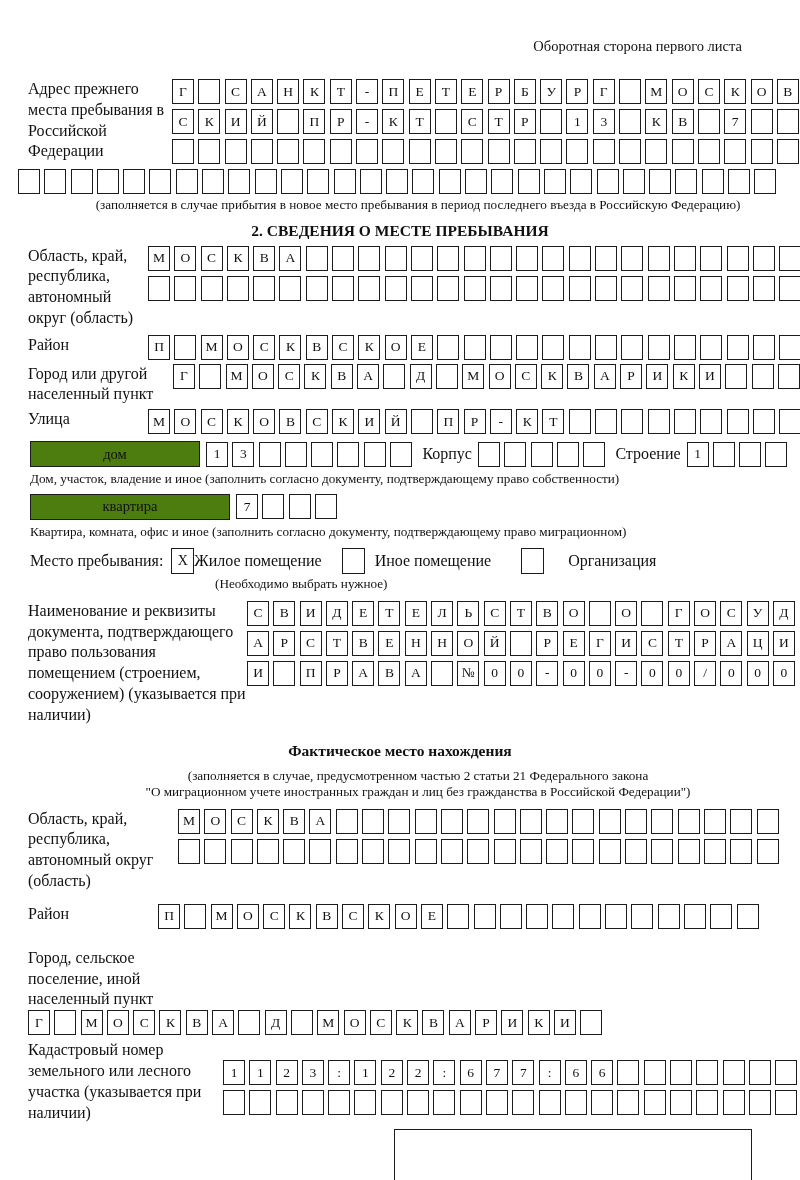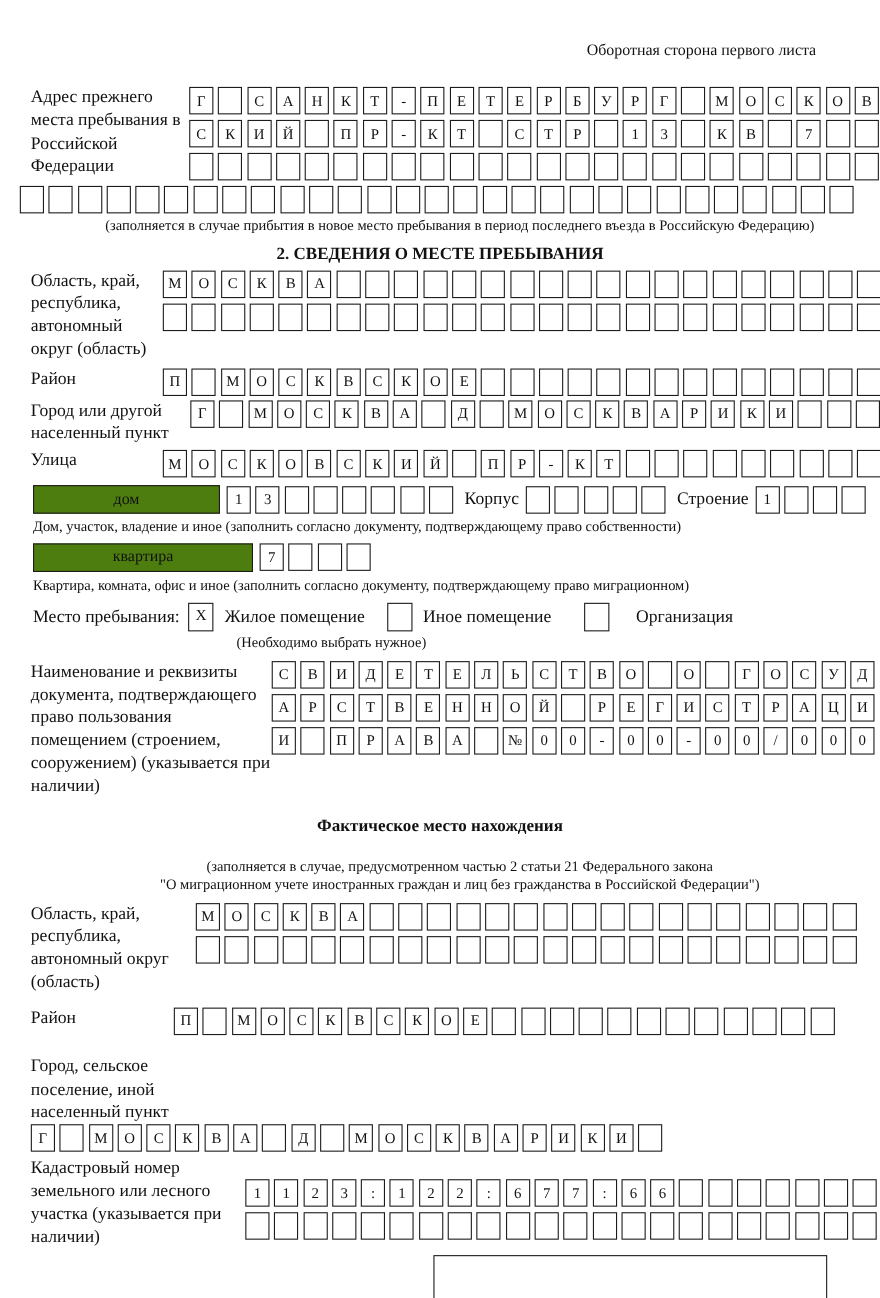--- a/index.html
+++ b/index.html
@@ -336,21 +336,21 @@
         <span class="cell"></span>
         <span class="cell"></span>
         <span class="cell"></span>
       </div>
   </div>
   <div class="caption" style="margin-top:4px;padding-left:30px;">Квартира, комната, офис и иное (заполнить согласно документу, подтверждающему право миграционном)</div>
 
   <div class="frow inline" style="margin-top:8px;padding-left:30px;">
     <div class="flabel">Место пребывания:</div>
     <div class="checkbox" style="margin-left:8px;">X</div>
-    <div class="flabel" style="margin-left:10px;">Жилое помещение</div>
+    <div class="flabel" style="">Жилое помещение</div>
     <div class="checkbox" style="margin-left:20px;"></div>
     <div class="flabel" style="margin-left:10px;">Иное помещение</div>
     <div class="checkbox" style="margin-left:30px;"></div>
     <div class="flabel" style="margin-left:24px;">Организация</div>
   </div>
   <div class="caption" style="margin-left:215px;margin-top:2px;">(Необходимо выбрать нужное)</div>
 
   <div class="frow" style="margin-top:8px;">
     <div class="flabel" style="width:219px;">Наименование и реквизиты документа, подтверждающего право пользования помещением (строением, сооружением) (указывается при наличии)</div>
     <div class="gridcol">
@@ -419,21 +419,21 @@
           <span class="cell">0</span>
           <span class="cell">0</span>
           <span class="cell">/</span>
           <span class="cell">0</span>
           <span class="cell">0</span>
           <span class="cell">0</span>
         </div>
     </div>
   </div>
 
-  <div class="sectitle" style="margin-top:16px;margin-bottom:20px;">Фактическое место нахождения</div>
+  <div class="sectitle" style="margin-top:16px;margin-bottom:8px;">Фактическое место нахождения</div>
   <div class="caption center">(заполняется в случае, предусмотренном частью 2 статьи 21 Федерального закона</div>
   <div class="caption center">"О миграционном учете иностранных граждан и лиц без гражданства в Российской Федерации")</div>
 
   <div class="frow" style="margin-top:8px;">
     <div class="flabel" style="width:150px;">Область, край, республика, автономный округ (область)</div>
     <div class="gridcol">
       <div class="cellrow">
           <span class="cell">М</span>
           <span class="cell">О</span>
           <span class="cell">С</span>

